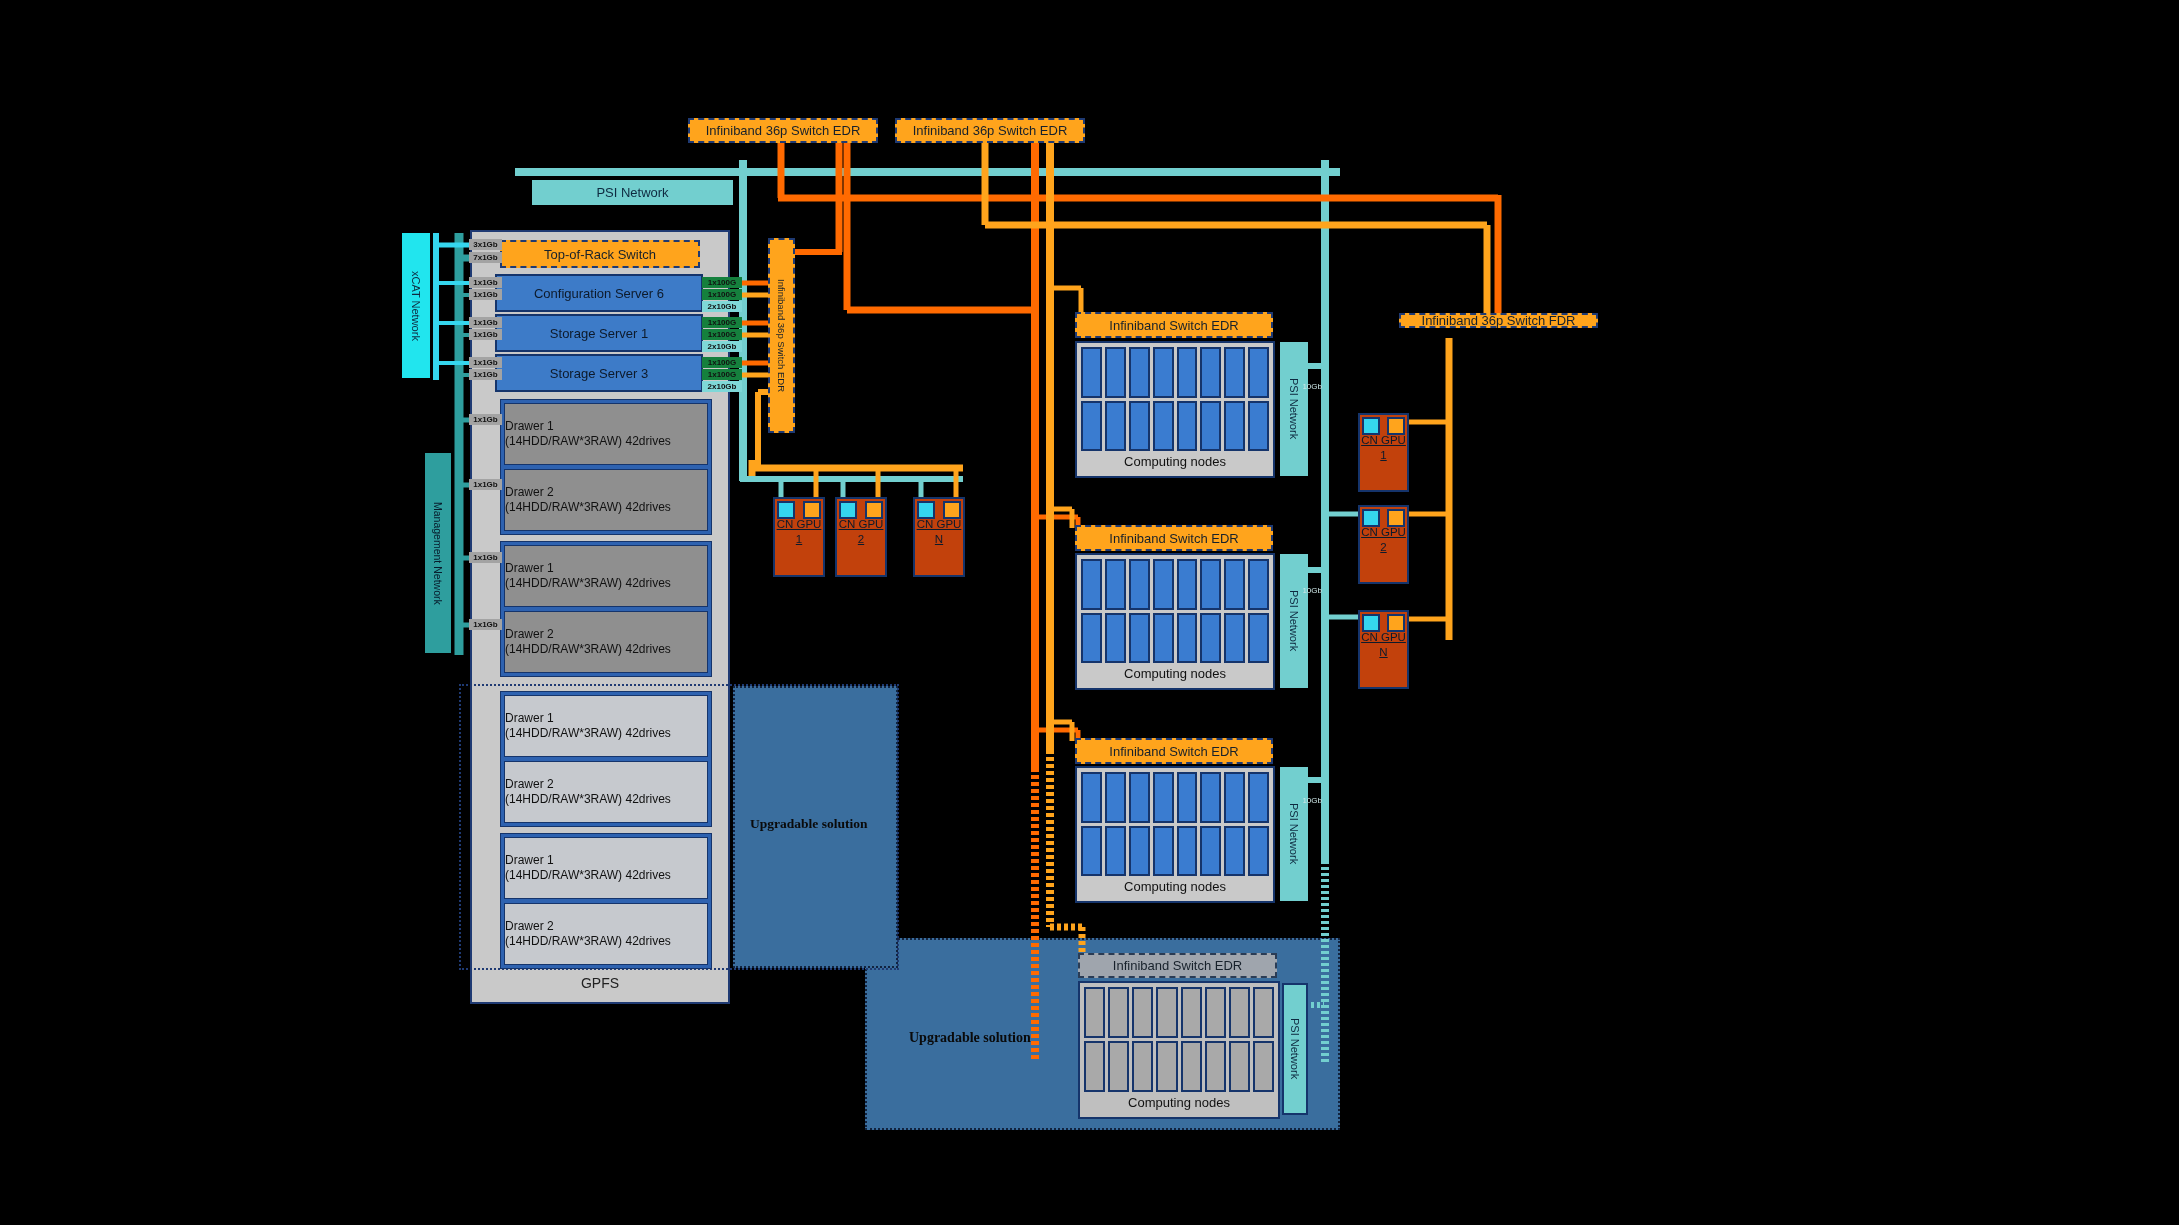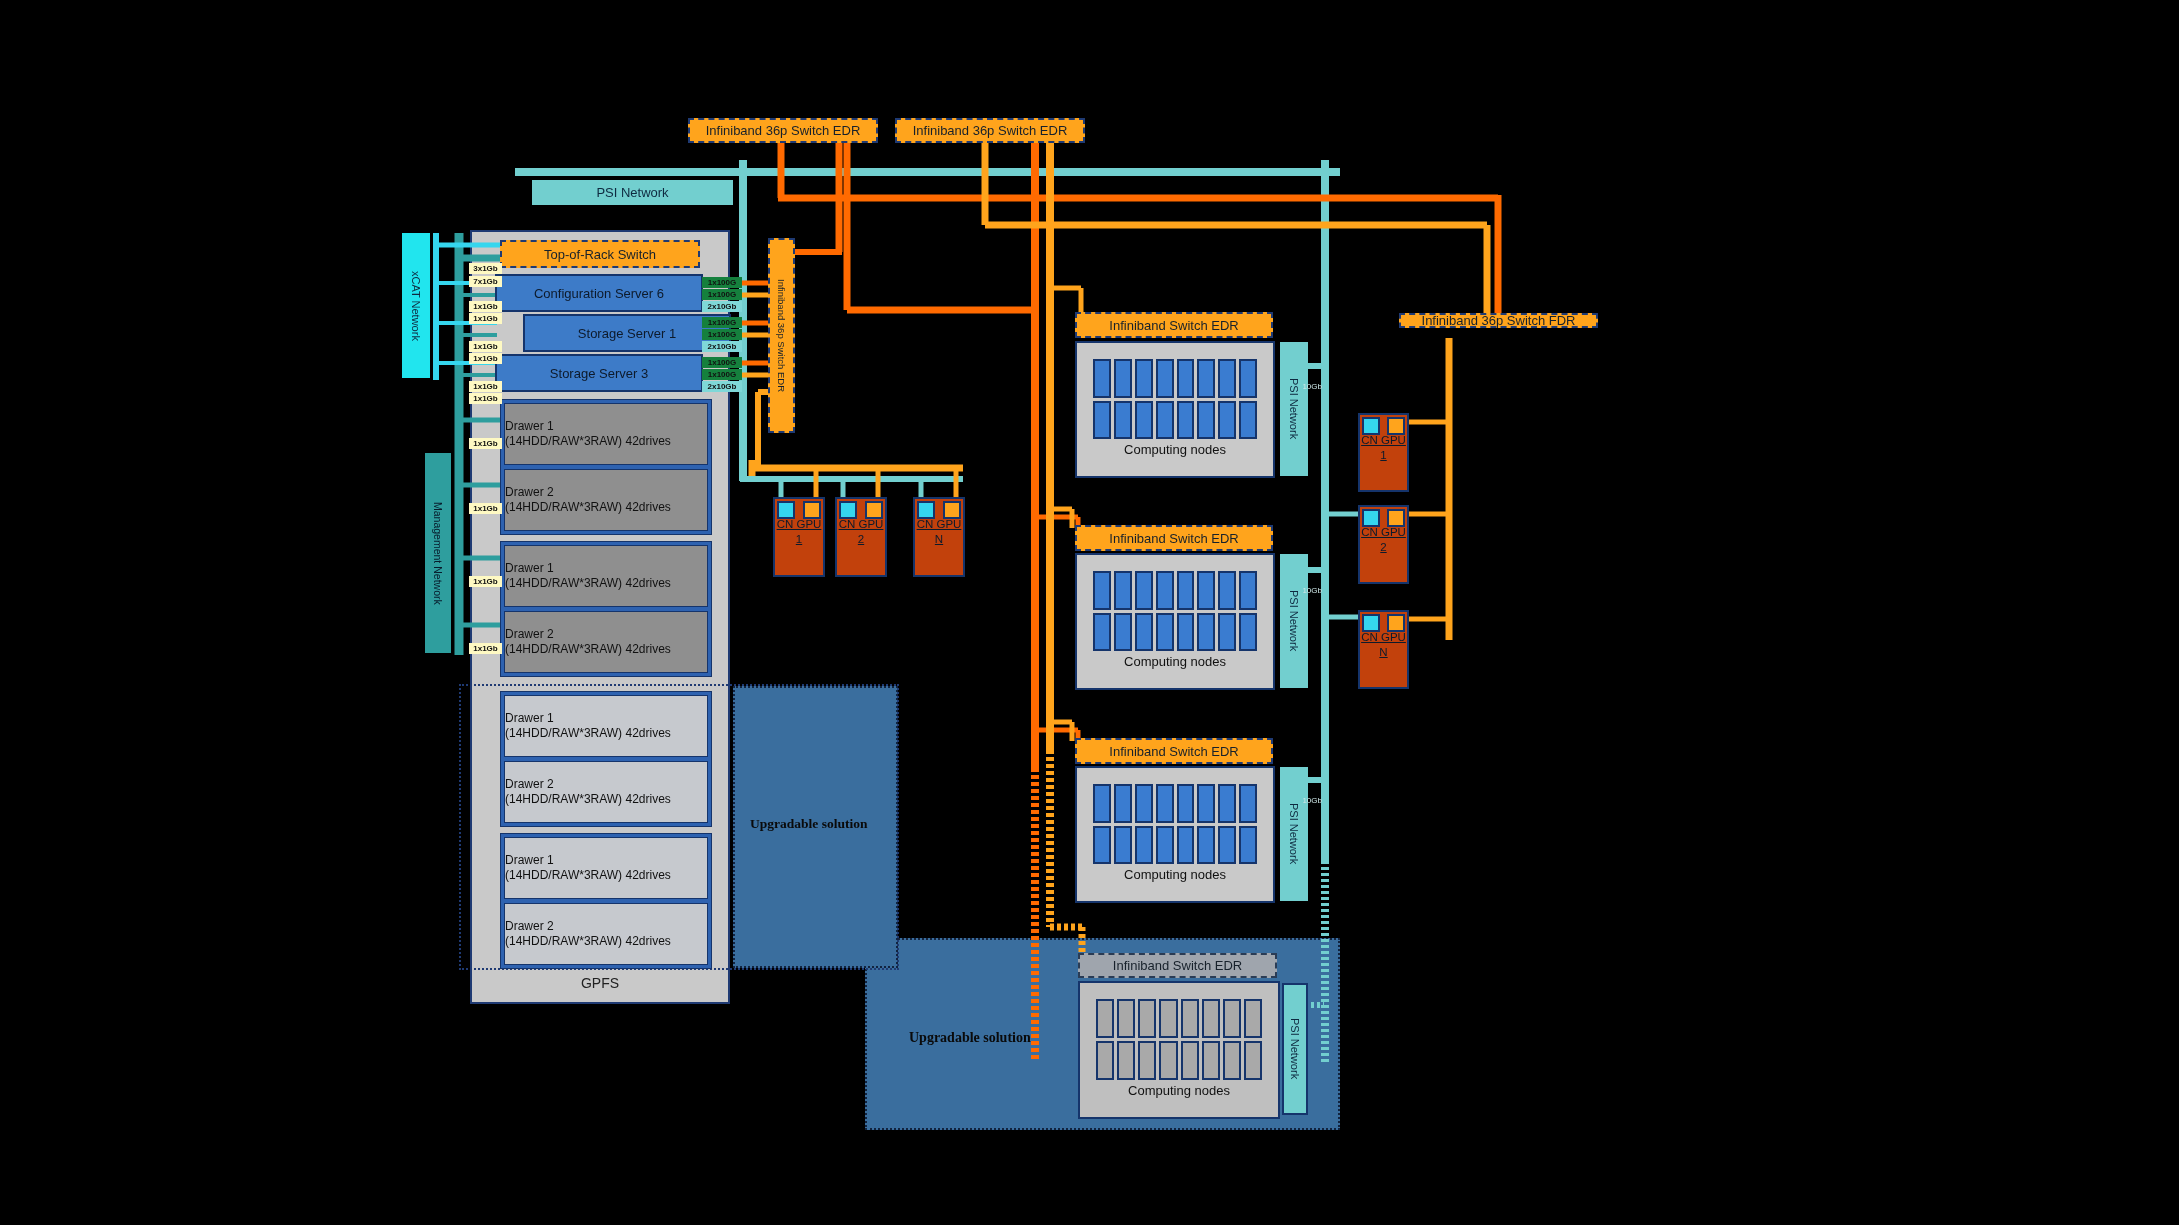--- a/index.html
+++ b/index.html
@@ -7,42 +7,42 @@
          font-family:"Liberation Sans",sans-serif;color:#111;}
   .abs{position:absolute;box-sizing:border-box;}
   
   .bg{z-index:2;}
   
   #wires{position:absolute;left:0;top:0;z-index:8;}
   
   .fg{z-index:10;}
   .tinylab{z-index:15;font-size:8px;line-height:11px;height:11px;text-align:center;
            color:#111;font-weight:bold;}
-  .lab-plain{background:#fef9c3;margin-top:24px;}
+  .lab-plain{background:#a3a3a3;}
   .lab-orange{background:#15803d;}
   .lab-teal{background:#7FD8D8;}
   .orange-box{background:#FFA41C;border:2px dashed #1F3A73;display:flex;align-items:center;
               justify-content:center;font-size:13px;color:#17212b;}
   .gray-box{background:#9FA5AD;border:2px dashed #2a3c55;display:flex;align-items:center;
             justify-content:center;font-size:13px;color:#17212b;}
   .blue-box{background:#3D7BC8;border:2px solid #15346B;display:flex;align-items:center;
             justify-content:center;font-size:13px;color:#0d1a2b;}
   .vtext{writing-mode:vertical-rl;text-orientation:mixed;display:flex;align-items:center;
          justify-content:center;}
   .panel{background:#C9C9C9;border:2px solid #1F3A73;}
   .drawer-cont{background:#2E62B0;border:1px solid #15346B;padding:3px;display:flex;
                flex-direction:column;gap:4px;}
   .drawer{flex:1;border:1px solid #15346B;display:flex;flex-direction:column;align-items:flex-start;
           justify-content:center;font-size:12px;line-height:15px;color:#111;text-align:center;}
   .drawer.dark{background:#8F8F8F;}
   .drawer.light{background:#C6C9CE;}
   .dotted-zone{border:2px dotted #1F3A73;background:transparent;}
   .upg{background:#3A6E9E;border:2px dotted #12233f;font-family:Liberation Serif, serif;}
   .upg .cap{position:absolute;font-weight:bold;font-size:14px;color:#0a0a0a;}
-  .cn-cont{background:#C9C9C9;border:2px solid #15346B;padding:16px;display:flex;
+  .cn-cont{background:#C9C9C9;border:2px solid #15346B;padding:4px;display:flex;
            flex-direction:column;}
   .cellgrid{flex:1;display:grid;grid-template-columns:repeat(8,1fr);grid-template-rows:1fr 1fr;
             gap:3px;}
   .cell{background:#3A7CD0;border:2px solid #15346B;}
   .cell.future{background:#A9A9A9;}
   .cn-strip{height:21px;display:flex;align-items:center;justify-content:center;font-size:13px;
             color:#111;}
   .psi-bar{background:#72CFCF;font-size:11px;color:#0e2a40;}
   .gpu{background:#c2410c;border:2px solid #15346B;font-size:11.5px;line-height:15px;
        color:#0d1a2b;text-align:center;padding-top:18px;text-decoration:underline;}
@@ -159,21 +159,21 @@
 
   <div class="abs fg orange-box" style="left:688px;top:118px;width:190px;height:25px;">Infiniband 36p Switch EDR</div>
   <div class="abs fg orange-box" style="left:895px;top:118px;width:190px;height:25px;">Infiniband 36p Switch EDR</div>
   <div class="abs fg psi-bar" style="left:532px;top:180px;width:201px;height:25px;display:flex;align-items:center;justify-content:center;font-size:13px;">PSI Network</div>
 
   <div class="abs fg vtext" style="left:402px;top:233px;width:28px;height:145px;background:#21E5EE;font-size:11px;color:#0e2a40;">xCAT Network</div>
   <div class="abs fg vtext" style="left:425px;top:453px;width:26px;height:200px;background:#2E9E9E;font-size:10.5px;color:#071c2c;">Management Network</div>
 
   <div class="abs fg orange-box" style="left:500px;top:240px;width:200px;height:28px;">Top-of-Rack Switch</div>
   <div class="abs fg blue-box" style="left:495px;top:274px;width:208px;height:38px;">Configuration Server 6</div>
-  <div class="abs fg blue-box" style="left:523px;top:314px;width:208px;height:38px;">Storage Server 1</div>
+  <div class="abs fg blue-box" style="left:495px;top:314px;width:208px;height:38px;">Storage Server 1</div>
   <div class="abs fg blue-box" style="left:495px;top:354px;width:208px;height:38px;">Storage Server 3</div>
 
   <div class="abs fg drawer-cont" style="left:500px;top:399px;width:212px;height:136px;">
     <div class="drawer dark">
       <div>Drawer 1</div>
       <div>(14HDD/RAW*3RAW) 42drives</div>
     </div>
     <div class="drawer dark">
       <div>Drawer 2</div>
       <div>(14HDD/RAW*3RAW) 42drives</div>

